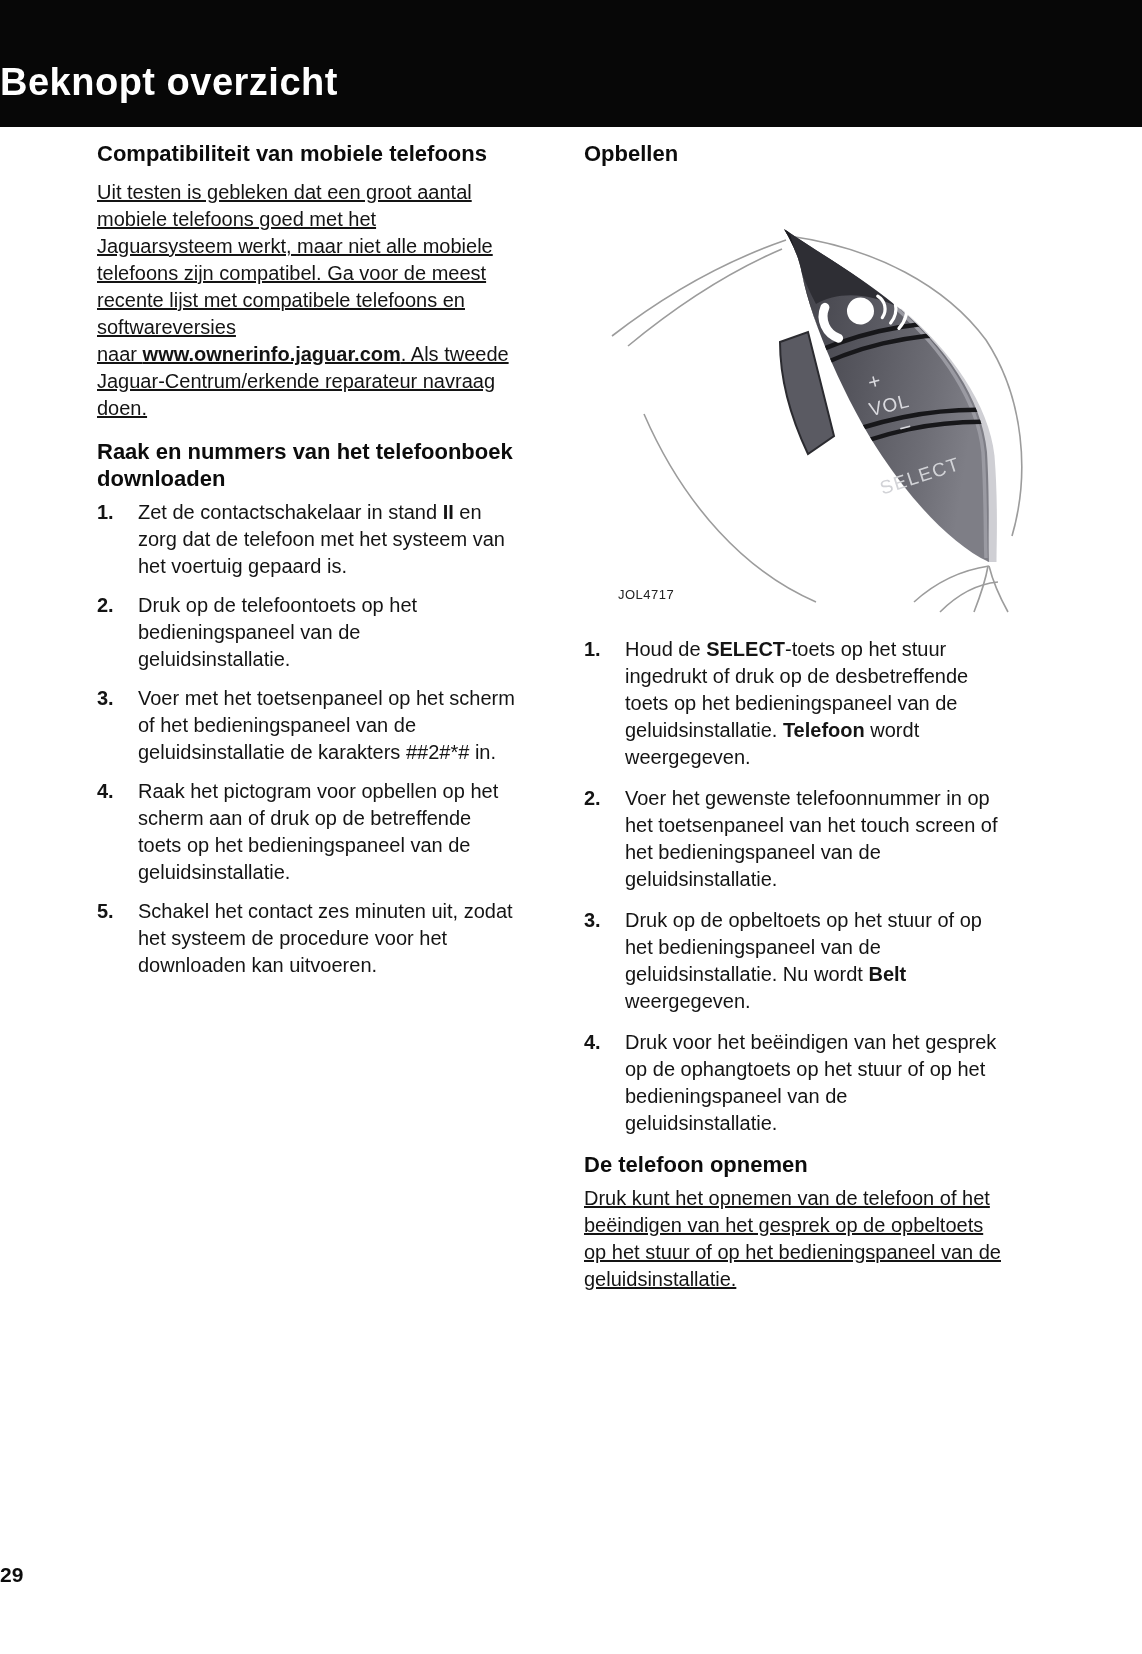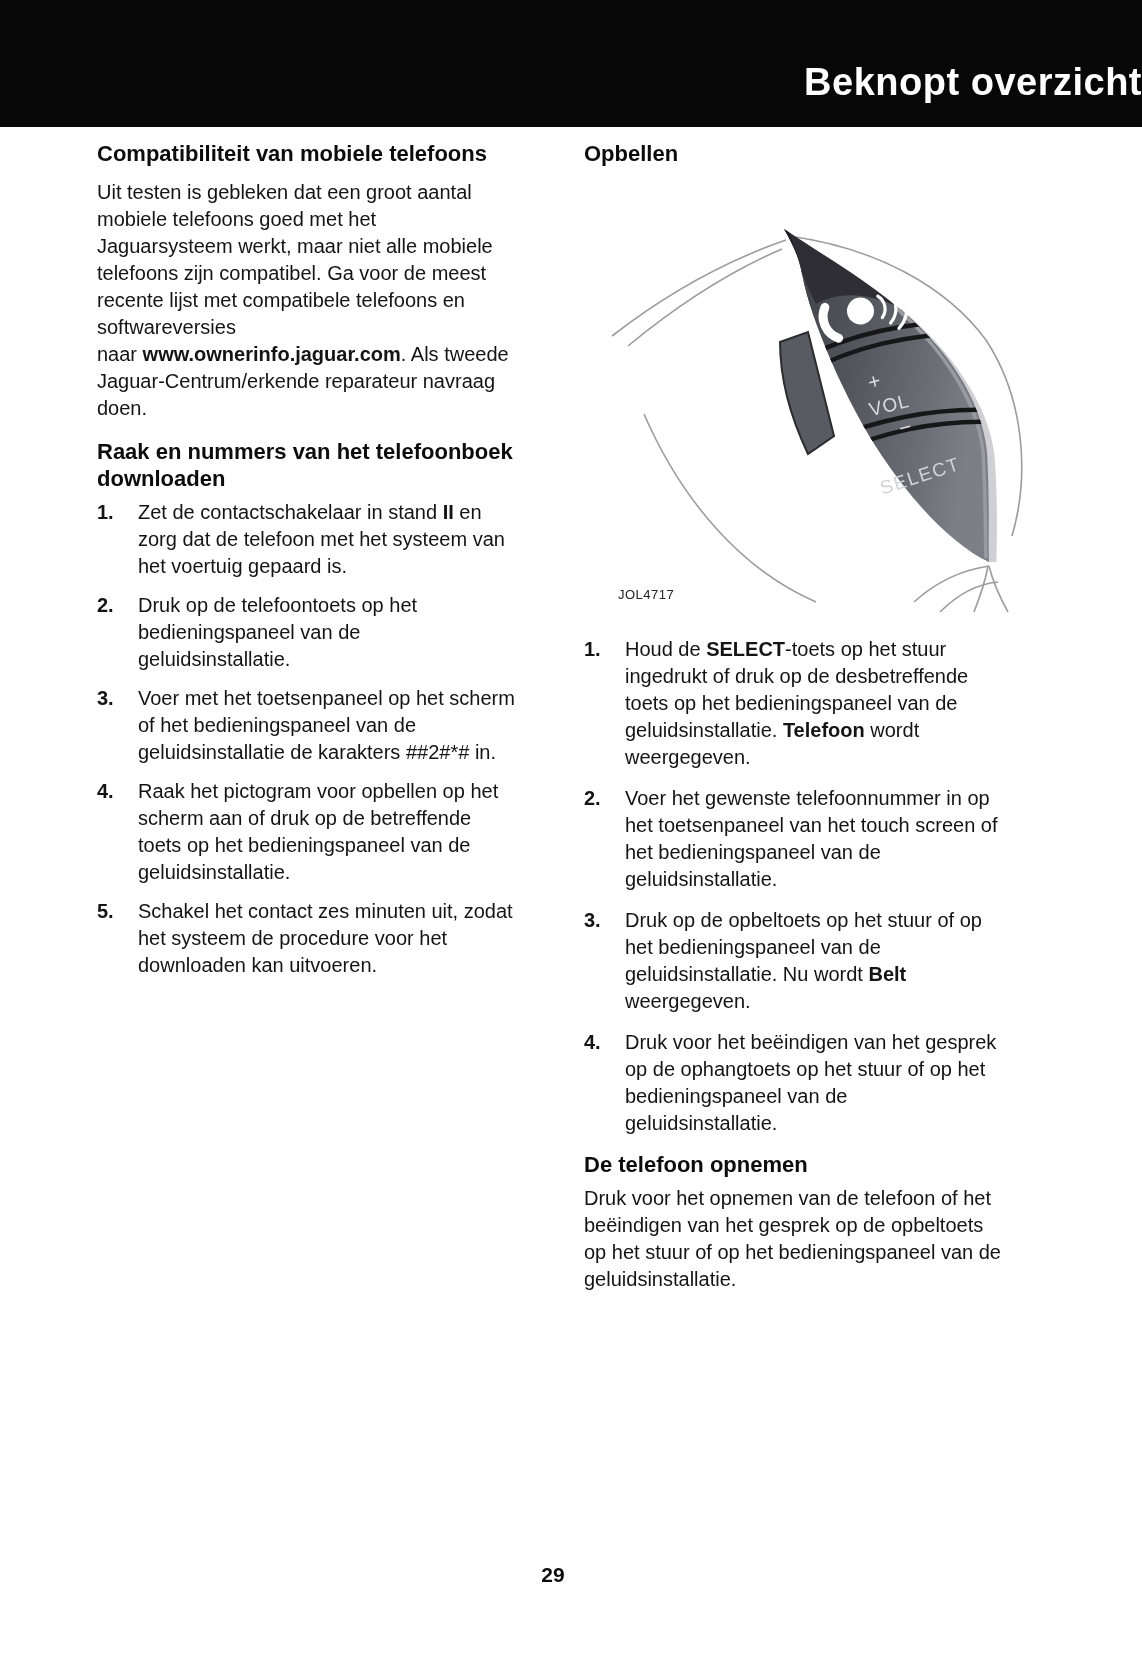--- a/index.html
+++ b/index.html
@@ -3,48 +3,48 @@
 <meta charset="utf-8">
 <style>
   html,body{margin:0;padding:0;}
   body{
     width:1142px;height:1654px;position:relative;background:#ffffff;
     font-family:"Liberation Sans", sans-serif;color:#141414;
     -webkit-font-smoothing:antialiased;
   }
   .titlebar{
     position:absolute;left:0;top:0;width:1142px;height:127px;background:#070707;
-    display:flex;justify-content:flex-end;align-items:flex-end;
+    display:flex;justify-content:flex-start;align-items:flex-end;
   }
   .titlebar .title{
     color:#ffffff;font-size:38px;font-weight:bold;line-height:1;
     padding-bottom:26px;letter-spacing:.5px;
   }
   .col{position:absolute;top:140px;width:466px;font-size:20px;line-height:27px;}
   .col-left{left:97px;}
   .col-right{left:584px;}
   h3.sec{
     font-size:22px;font-weight:bold;margin:0 0 7px 0;line-height:27px;color:#0c0c0c;
   }
-  .para{margin:12px 0 16px 0;}
+  .para{margin:12px 0 16px 0;text-decoration:underline;}
   .b{font-weight:bold;}
   ol.steps{list-style:none;margin:6px 0 0 0;padding:0;}
   ol.steps li{display:flex;margin:0 0 12px 0;}
   .col-right ol.steps li{margin-bottom:14px;}
   ol.steps .num{width:41px;flex:0 0 41px;font-weight:bold;}
   ol.steps .txt{flex:1;}
   .figure{
     position:relative;width:466px;height:440px;margin:0 0 4px 0;
   }
   .figure svg{position:absolute;left:0;top:0;}
   .figcaption{
     position:absolute;left:34px;bottom:6px;font-size:13px;color:#222;letter-spacing:.5px;
   }
   .pageno{
-    position:absolute;left:0;top:1563px;width:1106px;text-align:center;
+    position:absolute;left:0;top:1563px;width:1106px;
     font-size:21px;font-weight:bold;color:#0c0c0c;
   }
   .h2wrap{margin-top:16px;}
   .outro{margin-top:2px;}
 </style>
 </head>
 <body>
 
 <header class="titlebar">
   <div class="title">Beknopt overzicht</div>
@@ -229,20 +229,20 @@
           <div><span>bedieningspaneel van de</span></div>
           <div><span>geluidsinstallatie.</span></div>
         </div>
     </li>
   </ol>
 
   <div class="h2wrap" style="margin-top:14px;">
     <h3 class="sec">De telefoon opnemen</h3>
   </div>
   <div class="para outro">
-      <div><span>Druk voor het opnemen van de telefoon of het</span></div>
+      <div><span>Druk kunt het opnemen van de telefoon of het</span></div>
       <div><span>beëindigen van het gesprek op de opbeltoets</span></div>
       <div><span>op het stuur of op het bedieningspaneel van de</span></div>
       <div><span>geluidsinstallatie.</span></div>
     </div>
 </div>
 
 <div class="pageno">29</div>
 
 </body></html>

